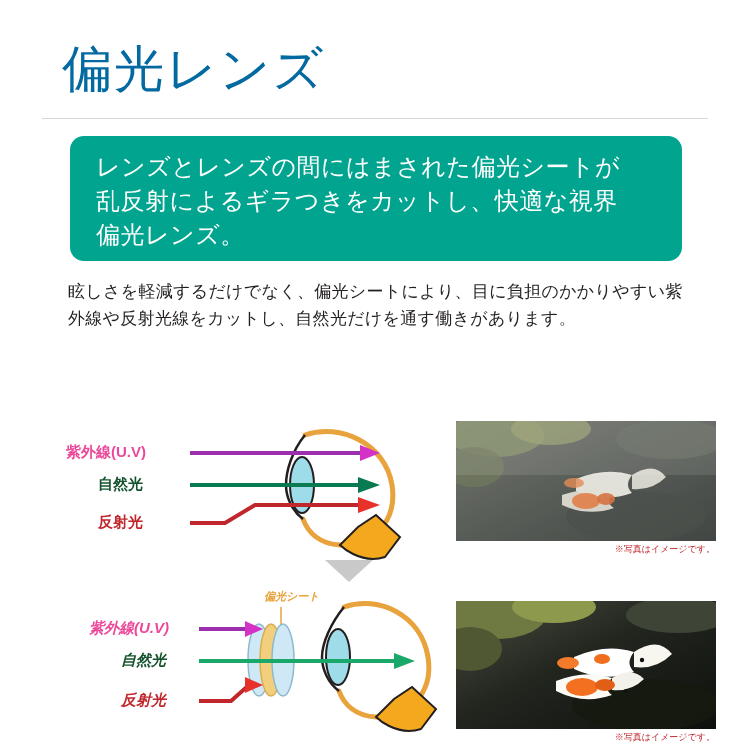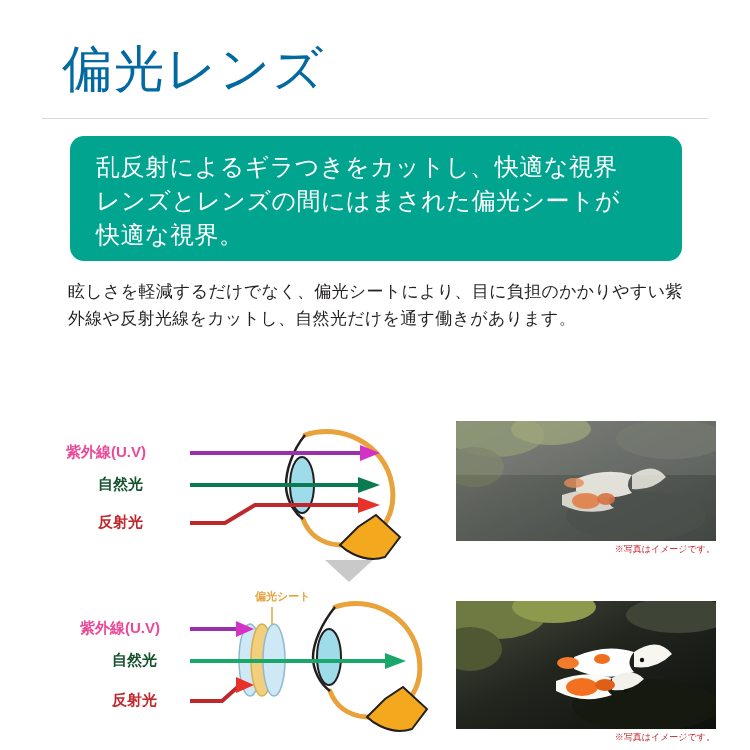--- a/index.html
+++ b/index.html
@@ -73,24 +73,25 @@
   
   .diagram {
     position: absolute;
     left: 40px;
     top: 415px;
     width: 400px;
     height: 150px;
   }
   .diagram2 {
     position: absolute;
-    left: 40px;
+    left: 49px;
     top: 585px;
     width: 400px;
     height: 155px;
+    font-style: italic;
   }
   .label {
     position: absolute;
     font-size: 15px;
     font-weight: bold;
     white-space: nowrap;
   }
   .label-uv   { color: #ec4899; }
   .label-nat  { color: #14532d; }
   .label-ref  { color: #c0272d; text-align: right; }
@@ -128,23 +129,23 @@
 </style>
 </head>
 <body>
 
 <div class="page">
 
   <div class="title">偏光レンズ</div>
   <div class="title-rule"></div>
 
   <div class="callout">
+    <div class="callout-line">レンズとレンズの間にはまされた偏光シートが</div>
     <div class="callout-line">乱反射によるギラつきをカットし、快適な視界</div>
-    <div class="callout-line">レンズとレンズの間にはまされた偏光シートが</div>
-    <div class="callout-line">快適な視界。</div>
+    <div class="callout-line">偏光レンズ。</div>
   </div>
 
   <div class="body-copy">
     <p>眩しさを軽減するだけでなく、偏光シートにより、目に負担のかかりやすい紫外線や反射光線をカットし、自然光だけを通す働きがあります。</p>
   </div>
 
   <div class="diagram">
     <svg width="400" height="150" viewBox="0 0 400 150">
 
       <path d="M265 20 C300 8 345 28 352 70 C358 108 330 132 300 130 C280 129 268 118 263 104" fill="none" stroke="#e8a33d" stroke-width="5" stroke-linecap="round"></path>

